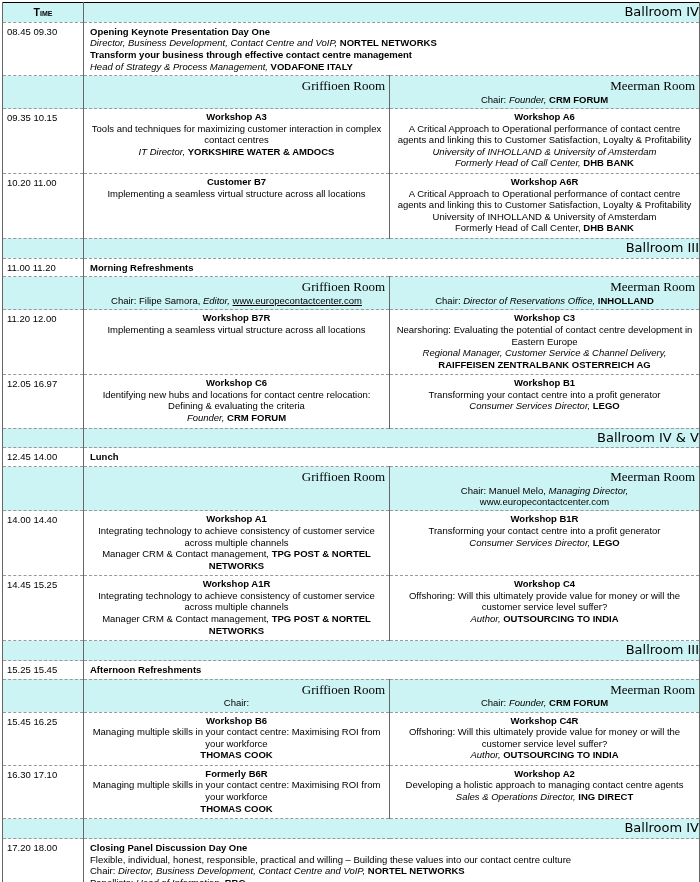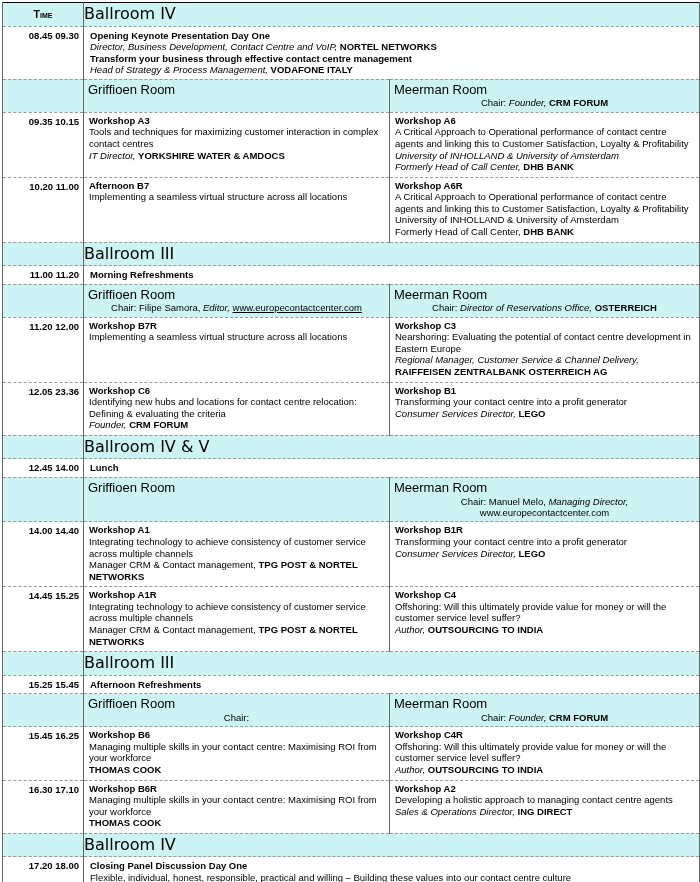--- a/index.html
+++ b/index.html
@@ -33,33 +33,33 @@
     padding:2px 4px;
   }
   .time-header{
     background:var(--banner_bg);
     font-variant:small-caps;font-weight:700;font-size:10.5px;
     text-align:center;vertical-align:middle;
   }
   .banner-cell{
     background:var(--banner_bg);
     font-family:"DejaVu Sans",sans-serif;
-    font-size:16px;font-weight:400;text-align:left;
+    font-size:13px;font-weight:400;text-align:right;
     padding:1px 0 2px 0;vertical-align:middle;
   }
   .banner-spacer{background:var(--banner_bg);}
   .time-cell{
-    font-weight:700;text-align:right;white-space:nowrap;padding-top:3px;border-radius:8px;
+    font-weight:400;text-align:left;white-space:nowrap;padding-top:3px;border-radius:8px;
   }
   .center-cell{text-align:left;padding:3px 6px;}
-  .ws{padding:2px 5px 4px 5px;}
+  .ws{padding:2px 5px 4px 5px;text-align:center;}
   .ws-code{font-weight:700;}
   .room-name{
-    font-family:Liberation Sans, sans-serif;
-    font-size:13px;text-align:left;line-height:1.2;
+    font-family:Liberation Serif, serif;
+    font-size:13px;text-align:right;line-height:1.2;
   }
   .chair-line{text-align:center;font-size:9.5px;line-height:1.2;}
   .roomhdr{background:var(--banner_bg);padding:2px 4px 3px 4px;}
   .b{font-weight:700;}
   .i{font-style:italic;}
   .u{text-decoration:underline;cursor:pointer;}
 </style>
 </head>
 <body>
 
@@ -108,21 +108,21 @@
       <div class="ws-code">Workshop A6</div>
       <div>A Critical Approach to Operational performance of contact centre agents and linking this to Customer Satisfaction, Loyalty &amp; Profitability</div>
       <div class="i">University of INHOLLAND &amp; University of Amsterdam</div>
       <div><span class="i">Formerly Head of Call Center, </span><span class="b">DHB BANK</span></div>
     </td>
   </tr>
 
   <tr>
     <td class="time-cell">10.20 11.00</td>
     <td class="ws">
-      <div class="ws-code">Afternoon B7</div>
+      <div class="ws-code">Customer B7</div>
       <div>Implementing a seamless virtual structure across all locations</div>
     </td>
     <td class="ws">
       <div class="ws-code">Workshop A6R</div>
       <div>A Critical Approach to Operational performance of contact centre agents and linking this to Customer Satisfaction, Loyalty &amp; Profitability</div>
       <div>University of INHOLLAND &amp; University of Amsterdam</div>
       <div><span>Formerly Head of Call Center, </span><span class="b">DHB BANK</span></div>
     </td>
   </tr>
 
@@ -137,40 +137,40 @@
   </tr>
 
   <tr>
     <td class="banner-spacer"></td>
     <td class="roomhdr">
       <div class="room-name">Griffioen Room</div>
       <div class="chair-line"><span>Chair: Filipe Samora, </span><span class="i">Editor, </span><span class="u">www.europecontactcenter.com</span></div>
     </td>
     <td class="roomhdr">
       <div class="room-name">Meerman Room</div>
-      <div class="chair-line"><span>Chair: </span><span class="i">Director of Reservations Office, </span><span class="b">OSTERREICH</span></div>
+      <div class="chair-line"><span>Chair: </span><span class="i">Director of Reservations Office, </span><span class="b">INHOLLAND</span></div>
     </td>
   </tr>
 
   <tr>
     <td class="time-cell">11.20 12.00</td>
     <td class="ws">
       <div class="ws-code">Workshop B7R</div>
       <div>Implementing a seamless virtual structure across all locations</div>
     </td>
     <td class="ws">
       <div class="ws-code">Workshop C3</div>
       <div>Nearshoring: Evaluating the potential of contact centre development in Eastern Europe</div>
       <div><span class="i">Regional Manager, Customer Service &amp; Channel Delivery, </span></div>
       <div class="b">RAIFFEISEN ZENTRALBANK OSTERREICH AG</div>
     </td>
   </tr>
 
   <tr>
-    <td class="time-cell">12.05 23.36</td>
+    <td class="time-cell">12.05 16.97</td>
     <td class="ws">
       <div class="ws-code">Workshop C6</div>
       <div>Identifying new hubs and locations for contact centre relocation: Defining &amp; evaluating the criteria</div>
       <div><span class="i">Founder, </span><span class="b">CRM FORUM</span></div>
     </td>
     <td class="ws">
       <div class="ws-code">Workshop B1</div>
       <div>Transforming your contact centre into a profit generator</div>
       <div><span class="i">Consumer Services Director, </span><span class="b">LEGO</span></div>
     </td>
@@ -258,21 +258,21 @@
     <td class="ws">
       <div class="ws-code">Workshop C4R</div>
       <div>Offshoring: Will this ultimately provide value for money or will the customer service level suffer?</div>
       <div><span class="i">Author, </span><span class="b">OUTSOURCING TO INDIA</span></div>
     </td>
   </tr>
 
   <tr>
     <td class="time-cell">16.30 17.10</td>
     <td class="ws">
-      <div class="ws-code">Workshop B6R</div>
+      <div class="ws-code">Formerly B6R</div>
       <div>Managing multiple skills in your contact centre: Maximising ROI from your workforce</div>
       <div class="b">THOMAS COOK</div>
     </td>
     <td class="ws">
       <div class="ws-code">Workshop A2</div>
       <div>Developing a holistic approach to managing contact centre agents</div>
       <div><span class="i">Sales &amp; Operations Director, </span><span class="b">ING DIRECT</span></div>
     </td>
   </tr>
 

